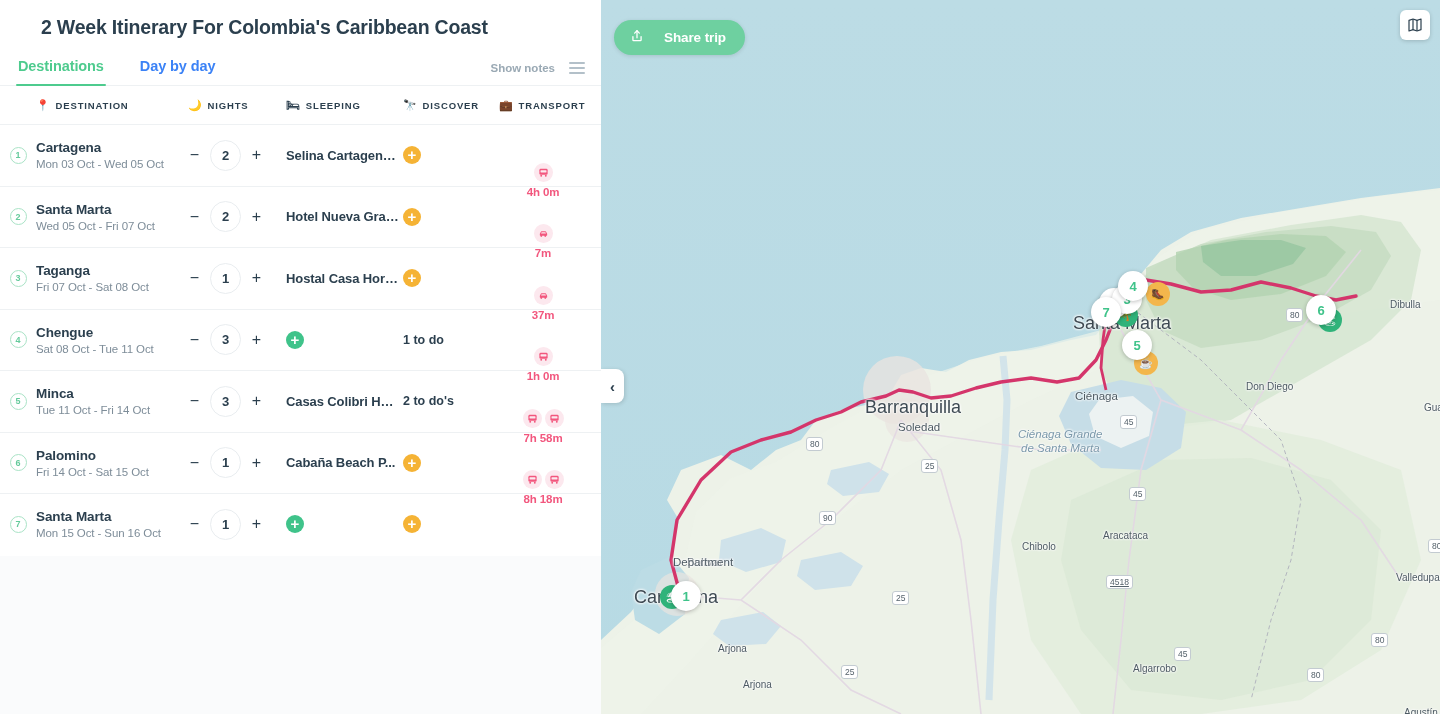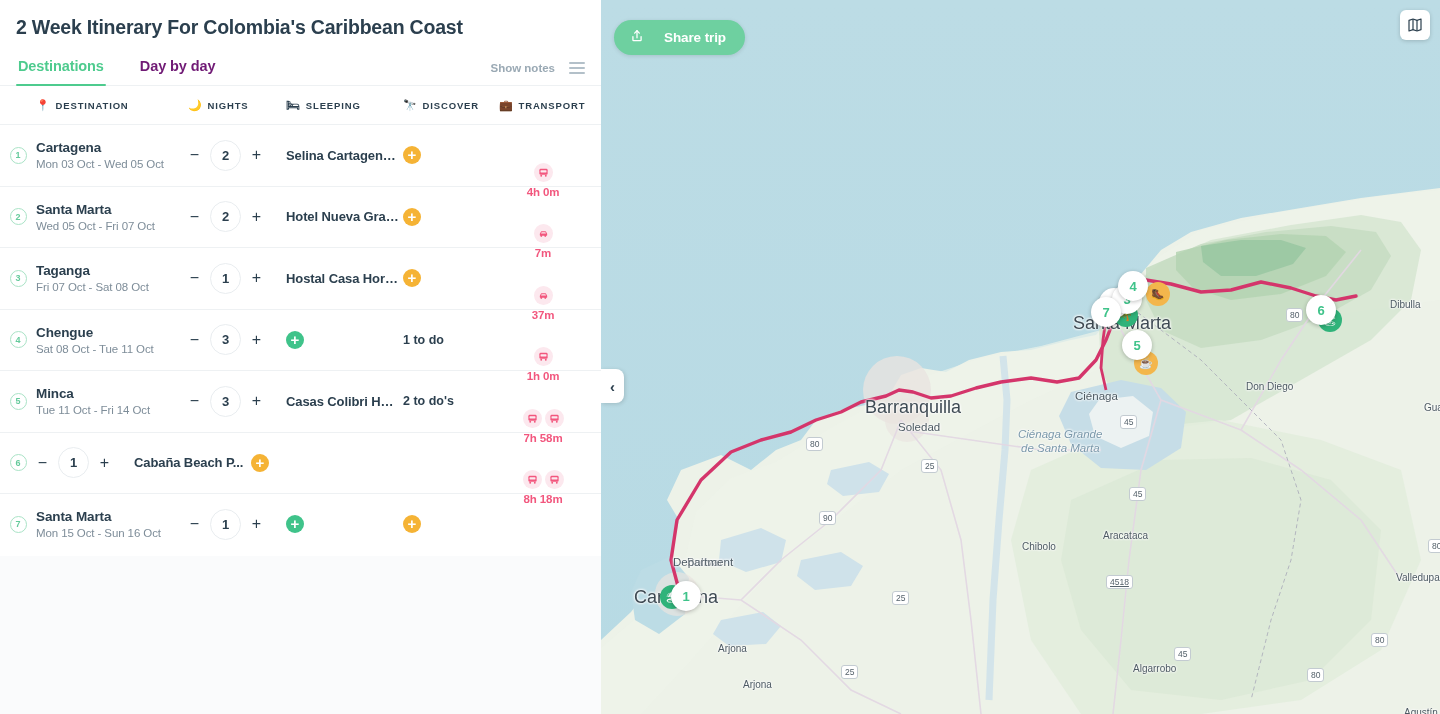--- a/index.html
+++ b/index.html
@@ -10,29 +10,29 @@
   }
   .app { display: flex; width: 1440px; height: 714px; position: relative; }
 
   
   .panel {
     width: 601px; height: 714px; background: #ffffff;
     position: relative; flex: 0 0 601px;
   }
   .panel-title {
     font-size: 19.5px; font-weight: bold; color: #2b3f4e;
-    letter-spacing: -0.2px; padding: 16px 0 0 16px;
+    letter-spacing: -0.2px; padding: 16px 0 0 16px; margin-left: 25px;
   }
   .tabs-row {
     display: flex; align-items: flex-end;
     padding: 12px 16px 0 16px; border-bottom: 1px solid #eef1f3;
     height: 47px; position: relative;
   }
   .tab {
-    font-size: 14.5px; font-weight: bold; color: #701a75;
+    font-size: 14.5px; font-weight: bold; color: #3b82f6;
     padding: 0 2px 11px 2px; margin-right: 32px; cursor: pointer;
     position: relative; letter-spacing: -0.1px;
   }
   .tab.active { color: #4ecb8e; }
   .tab.active::after {
     content: ""; position: absolute; left: 0; right: 0; bottom: -1px;
     height: 2.5px; background: #4ecb8e; border-radius: 2px;
   }
   .tabs-right {
     margin-left: auto; display: flex; align-items: center;
@@ -345,20 +345,24 @@
             <div class="sleep-text">Casas Colibri Hos...</div>
           </div>
           <div class="c-disc">
             <div class="todo-text">2 to do's</div>
           </div>
           <div class="c-trans"></div>
         </div>
         <div class="row">
           <div class="c-idx">
             <span class="idx-badge">6</span>
+          </div>
+          <div class="c-dest">
+            <div class="dest-name">Palomino</div>
+            <div class="dest-dates">Fri 14 Oct - Sat 15 Oct</div>
           </div>
           <div class="c-nights">
             <div class="stepper">
               <span class="step-btn">−</span>
               <span class="nights-val">1</span>
               <span class="step-btn">+</span>
             </div>
           </div>
           <div class="c-sleep">
             <div class="sleep-text">Cabaña Beach P...</div>

